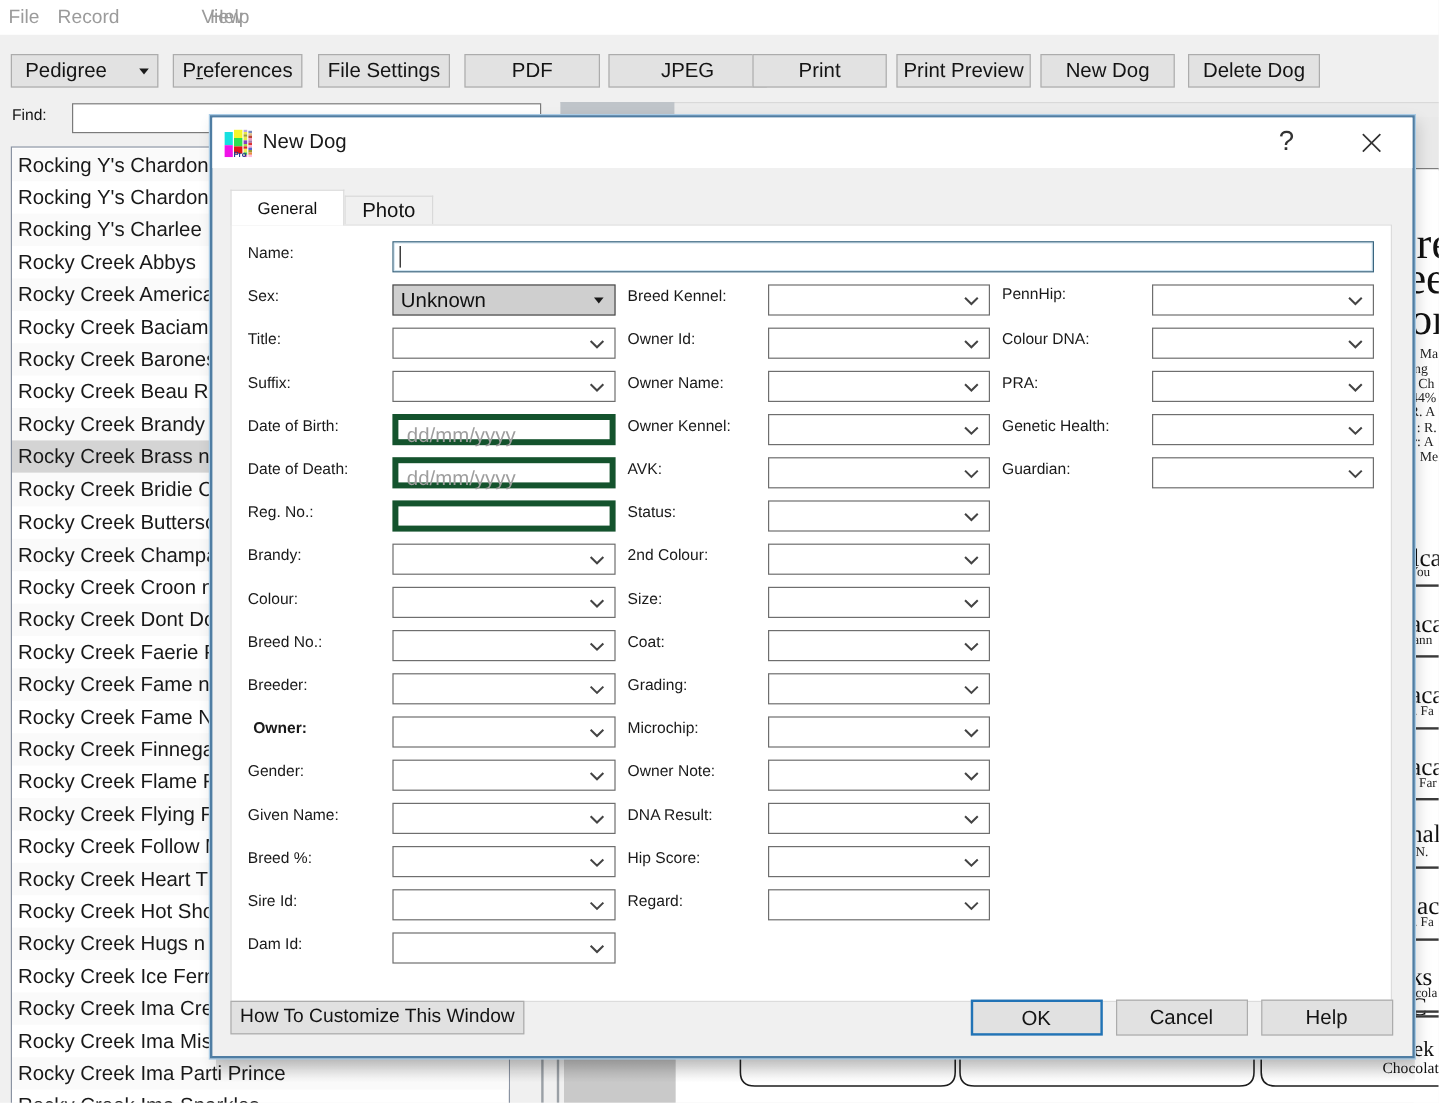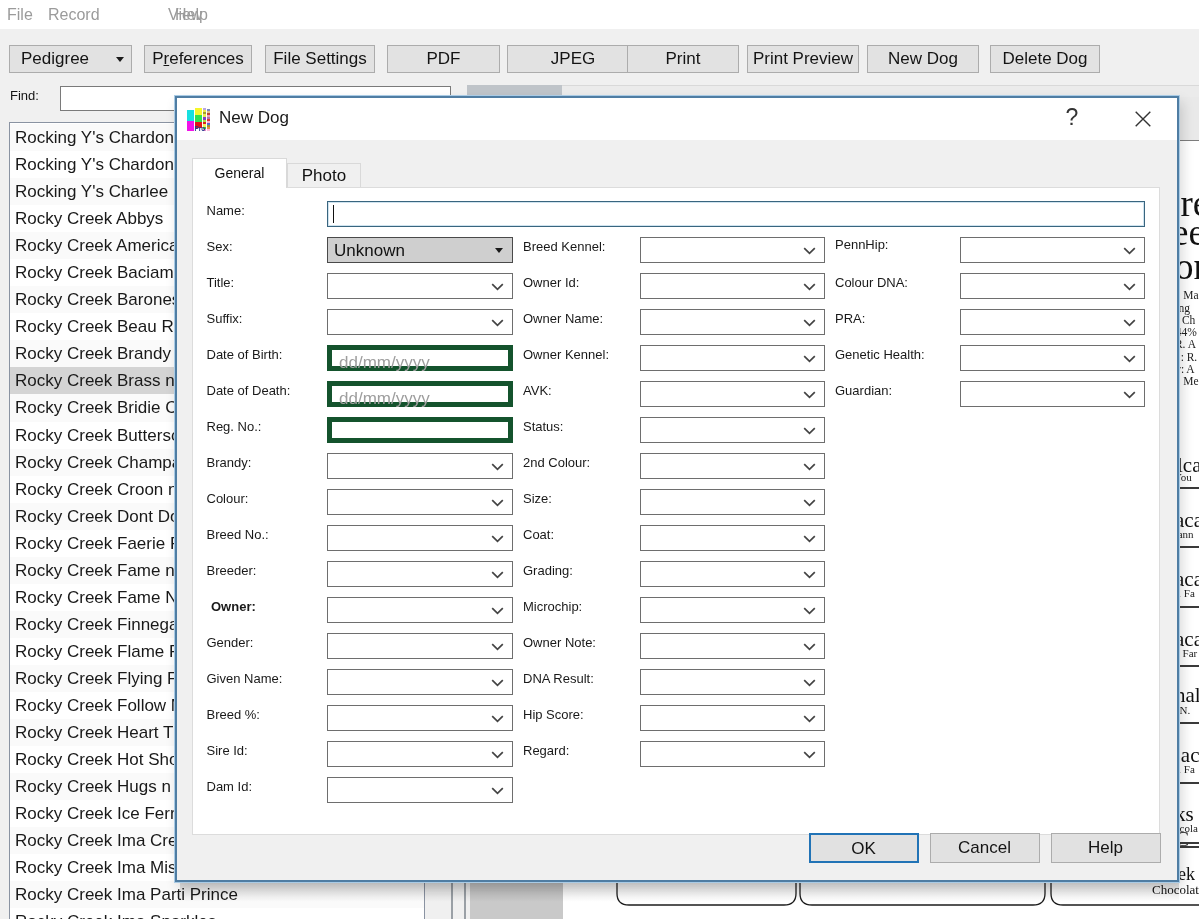--- a/index.html
+++ b/index.html
@@ -406,16 +406,17 @@
           <path d="M1.2 1.2 L6.5 6.4 L11.8 1.2" stroke="#444" stroke-width="1.7" fill="none"></path>
         </svg>
       </div>
 <div class="lbl" style="left:658px;top:285.5px;">Guardian:</div>
 <div class="combo" style="left:783px;top:283.5px;">
         <svg width="13" height="8" viewBox="0 0 13 8">
           <path d="M1.2 1.2 L6.5 6.4 L11.8 1.2" stroke="#444" stroke-width="1.7" fill="none"></path>
         </svg>
       </div>
 </div>
+  <div class="fbtn" style="left:15px;top:736.5px;width:245px;height:28px;line-height:26px;white-space:nowrap;font-size:16px;">How To Customize This Window</div>
   <div class="fbtn" style="left:631.5px;top:735px;width:110px;height:30px;line-height:27px;border:2px solid #2173b6;">OK</div>
   <div class="fbtn" style="left:752.5px;top:735px;width:110px;height:30px;line-height:28px;">Cancel</div>
   <div class="fbtn" style="left:873.5px;top:735px;width:110px;height:30px;line-height:28px;">Help</div>
 </div>
 
 </body></html>

